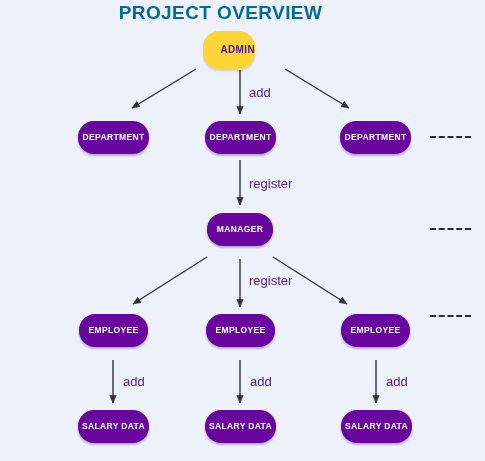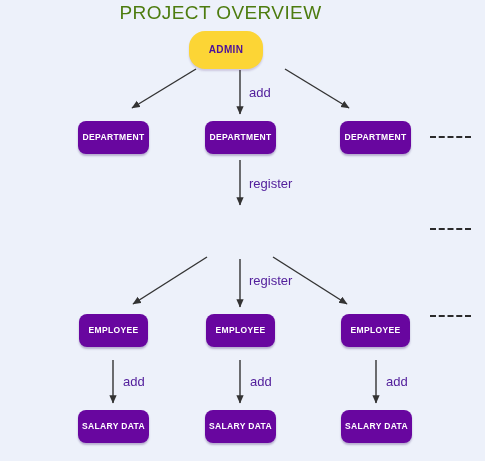--- a/index.html
+++ b/index.html
@@ -19,38 +19,38 @@
     height: 461px;
     background: #edf1fa;
   }
   #title {
     position: absolute;
     left: 0;
     top: 2px;
     width: 441px;
     text-align: center;
     font-size: 19px;
-    font-weight: normal;
+    font-weight: bold;
     letter-spacing: 0.4px;
-    color: #4d7c0f;
+    color: #0369a1;
     font-family: "Liberation Sans", sans-serif;
   }
   svg#edges {
     position: absolute;
     left: 0;
     top: 0;
     width: 485px;
     height: 461px;
   }
   .node {
     position: absolute;
     display: flex;
     align-items: center;
     justify-content: center;
-    border-radius: 8px;
+    border-radius: 16px;
     box-sizing: border-box;
     font-weight: bold;
     letter-spacing: 0.35px;
     text-align: center;
     line-height: 1;
     white-space: nowrap;
   }
   .node.purple {
     background: #68069f;
     color: #ffffff;
@@ -101,34 +101,37 @@
 
     <line x1="207" y1="257" x2="133" y2="304" stroke="#333333" stroke-width="1.4" marker-end="url(#arrowhead)"></line>
     <line x1="240" y1="259" x2="240" y2="307" stroke="#333333" stroke-width="1.4" marker-end="url(#arrowhead)"></line>
     <line x1="273" y1="257" x2="347" y2="304" stroke="#333333" stroke-width="1.4" marker-end="url(#arrowhead)"></line>
 
     <line x1="113" y1="360" x2="113" y2="403" stroke="#333333" stroke-width="1.4" marker-end="url(#arrowhead)"></line>
     <line x1="240" y1="360" x2="240" y2="403" stroke="#333333" stroke-width="1.4" marker-end="url(#arrowhead)"></line>
     <line x1="376" y1="360" x2="376" y2="403" stroke="#333333" stroke-width="1.4" marker-end="url(#arrowhead)"></line>
   </svg>
 
-  <div class="node yellow" style="left:189px; top:31px; width:74px; height:38px;">
+  <div class="node yellow" style="left:203px; top:31px; width:52px; height:38px;justify-content:flex-end;">
     <span>ADMIN</span>
   </div>
 
   <div class="node purple" style="left:78px; top:121px; width:71px; height:33px;">
     <span>DEPARTMENT</span>
   </div>
   <div class="node purple" style="left:205px; top:121px; width:71px; height:33px;">
     <span>DEPARTMENT</span>
   </div>
   <div class="node purple" style="left:340px; top:121px; width:71px; height:33px;">
     <span>DEPARTMENT</span>
   </div>
 
+  <div class="node purple" style="left:207px; top:213px; width:66px; height:33px;">
+    <span>MANAGER</span>
+  </div>
 
   <div class="node purple" style="left:79px; top:314px; width:69px; height:33px;">
     <span>EMPLOYEE</span>
   </div>
   <div class="node purple" style="left:206px; top:314px; width:69px; height:33px;">
     <span>EMPLOYEE</span>
   </div>
   <div class="node purple" style="left:341px; top:314px; width:69px; height:33px;">
     <span>EMPLOYEE</span>
   </div>

